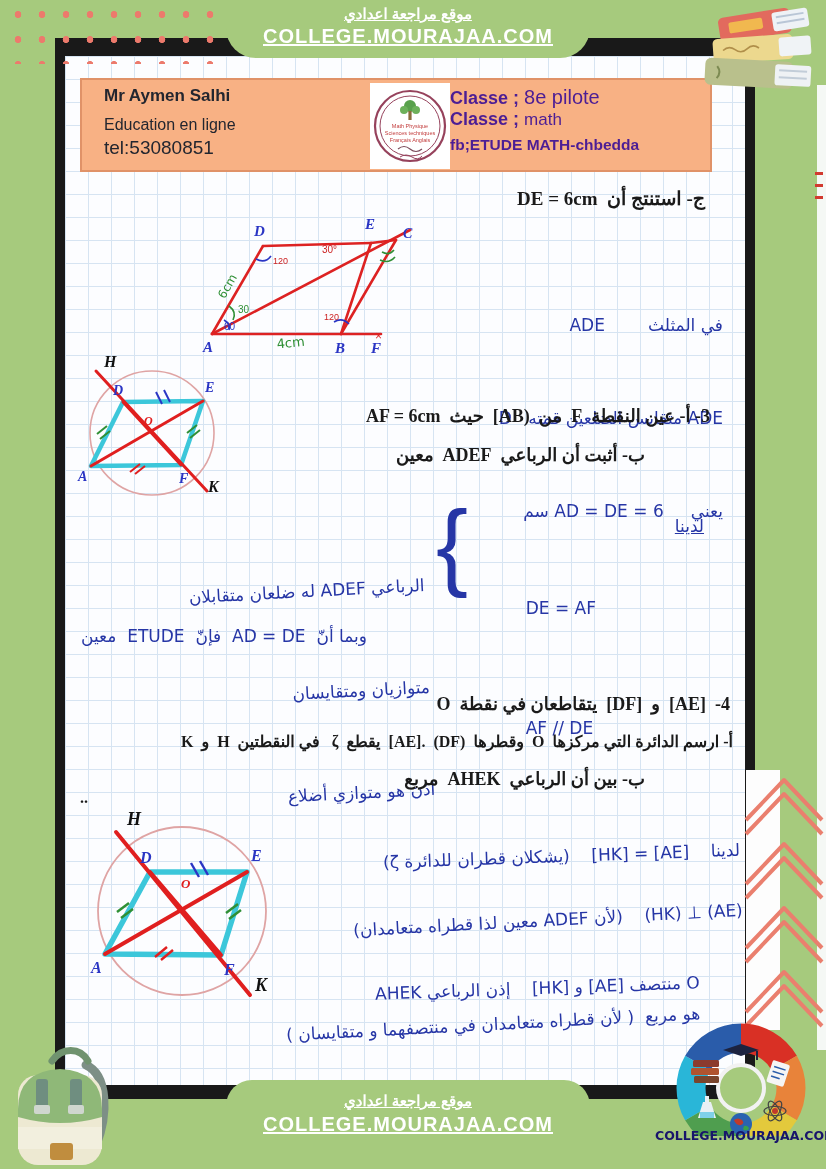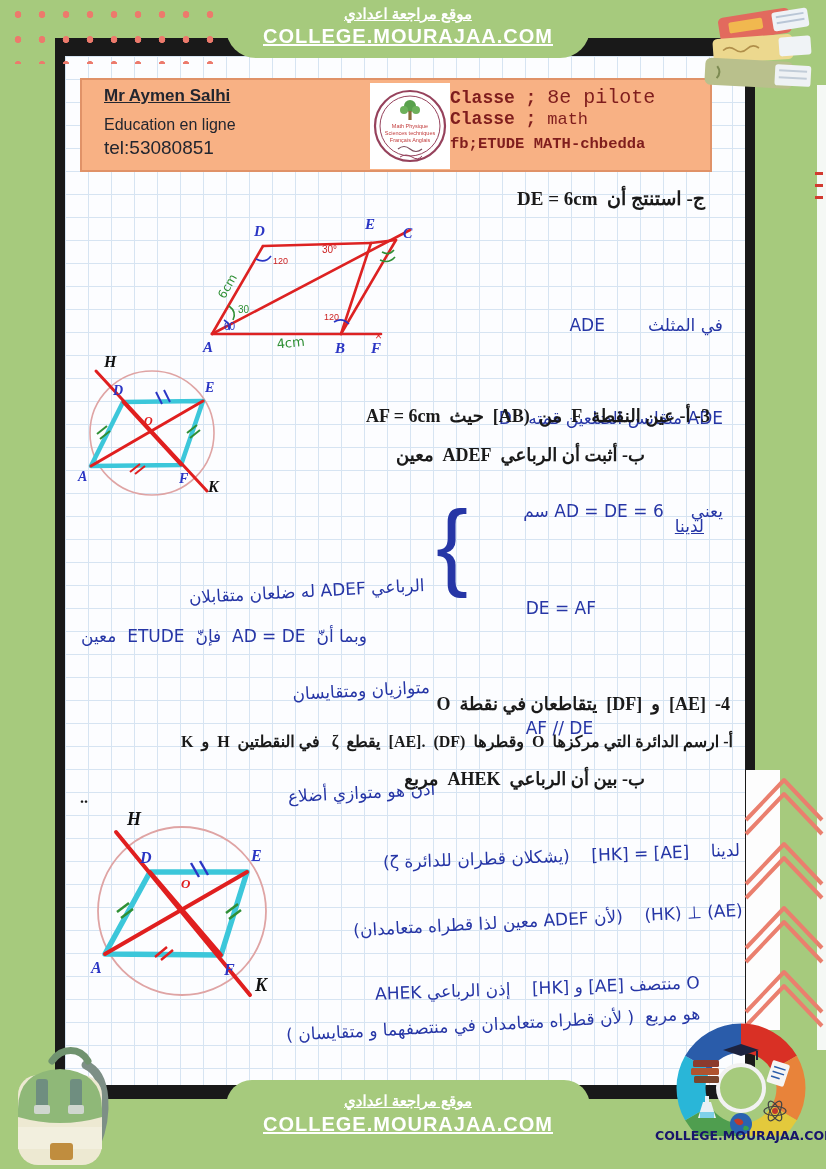--- a/index.html
+++ b/index.html
@@ -12,24 +12,24 @@
   
   .page{position:absolute;left:55px;top:38px;width:700px;height:1062px;background:#191919;z-index:1;}
   .paper{position:absolute;left:10px;top:18px;width:680px;height:1029px;background-color:#fcfdff;
          background-image:linear-gradient(#d6e4f2 1px,rgba(0,0,0,0) 1px),
                           linear-gradient(90deg,#d6e4f2 1px,rgba(0,0,0,0) 1px);
          background-size:23px 23px;}
   
   .hbox{position:absolute;left:15px;top:22px;width:632px;height:94px;background:#f8b184;
         border:2px solid #e09268;box-sizing:border-box;}
   .hbox .left{position:absolute;left:22px;top:6px;color:#23262f;}
-  .hbox .left .nm{font-weight:bold;font-size:17px;text-decoration:underline;}
+  .hbox .left .nm{font-weight:bold;font-size:17px;}
   .hbox .left .ed{font-size:16px;margin-top:10px;}
   .hbox .left .tel{font-size:19px;margin-top:3px;}
-  .hbox .right{position:absolute;left:368px;top:6px;color:#7f1d1d;width:250px;font-family:Liberation Mono, monospace;}
+  .hbox .right{position:absolute;left:368px;top:6px;color:#4c1d95;width:250px;}
   .hbox .right .row1{font-size:18px;font-weight:bold;}
   .hbox .right .val{font-weight:normal;font-size:20px;}
   .hbox .right .fb{font-weight:bold;font-size:15.5px;margin-top:6px;}
   .stampbox{position:absolute;left:288px;top:3px;width:80px;height:86px;background:#fff;}
   
   .print{position:absolute;direction:rtl;white-space:pre;color:#1a1a1a;
          font-family:"Liberation Serif",serif;font-weight:600;}
   
   .hw{position:absolute;direction:rtl;white-space:pre;color:#2636a6;
       font-family:"DejaVu Sans",sans-serif;font-size:17px;}

